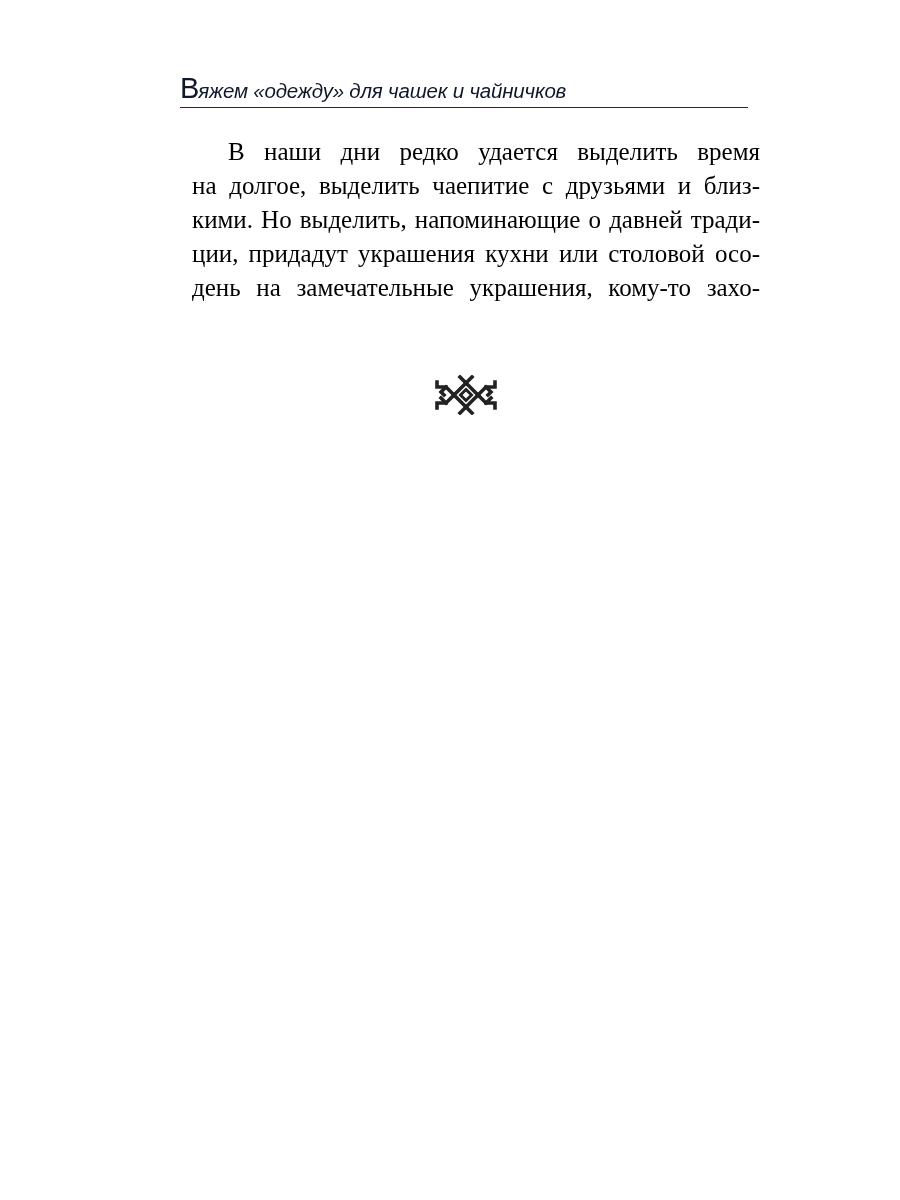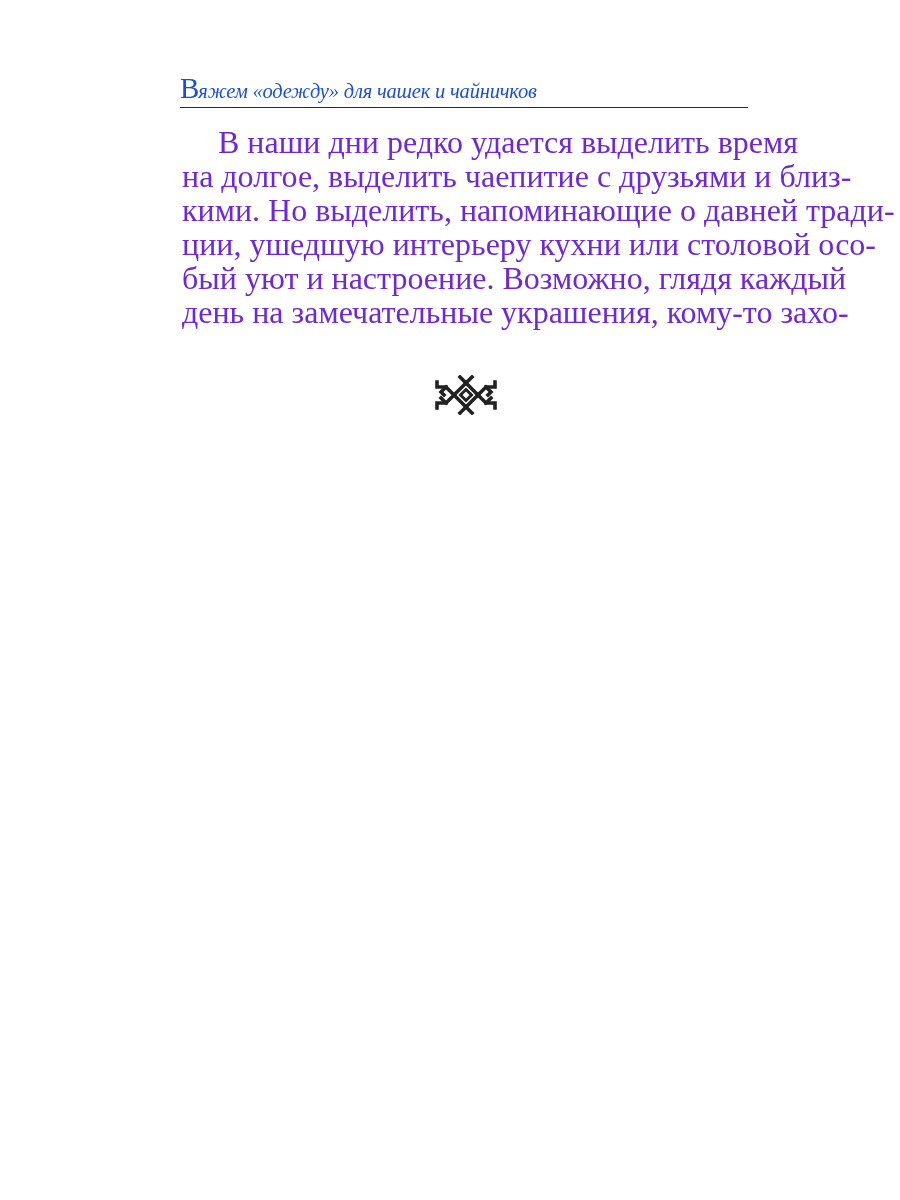--- a/index.html
+++ b/index.html
@@ -20,22 +20,22 @@
       top: 0;
       width: 568px;
       height: 1200px;
     }
     .running-head {
       position: absolute;
       left: 0;
       top: 74px;
       width: 568px;
       height: 34px;
-      font-family: Liberation Serif, serif;
-      color: #1d4ed8;
+      font-family: Liberation Sans, sans-serif;
+      color: #0f172a;
       white-space: nowrap;
       line-height: 1;
     }
     .running-head .initial {
       font-size: 29px;
       letter-spacing: -1px;
     }
     .running-head .rest {
       font-size: 20.5px;
       font-style: italic;
@@ -48,24 +48,24 @@
       width: 568px;
       height: 0;
       border-top: 1.6px solid #2a2a2a;
     }
     .body-text {
       position: absolute;
       left: 0;
       top: 123px;
       width: 568px;
       font-family: "Liberation Serif", serif;
-      font-size: 32px;
+      font-size: 25px;
       line-height: 34px;
-      color: #6d28d9;
-      margin: 2px;
+      color: #000000;
+      margin: 12px;
       text-align: justify;
     }
     .body-text .line {
       display: block;
       text-align: justify;
       text-align-last: justify;
       white-space: nowrap;
       height: 34px;
       overflow: visible;
     }
@@ -91,22 +91,21 @@
   <div class="running-head">
     <span class="initial">В</span><span class="rest">яжем «одежду» для чашек и чайничков</span>
   </div>
 
   <div class="rule"></div>
 
   <div class="body-text">
     <span class="line first">В наши дни редко удается выделить время</span>
     <span class="line">на долгое, выделить чаепитие с друзьями и близ-</span>
     <span class="line">кими. Но выделить, напоминающие о давней тради-</span>
-    <span class="line">ции, ушедшую интерьеру кухни или столовой осо-</span>
-    <span class="line">бый уют и настроение. Возможно, глядя каждый</span>
+    <span class="line">ции, придадут украшения кухни или столовой осо-</span>
     <span class="line">день на замечательные украшения, кому-то захо-</span>
   </div>
 
   <div class="ornament">
     <svg width="64" height="40" viewBox="0 0 64 40" xmlns="http://www.w3.org/2000/svg">
       <g fill="none" stroke="#222" stroke-width="3.6" stroke-linecap="square" stroke-linejoin="miter">
 
         <path d="M32 8 L44 20 L32 32 L20 20 Z"></path>
 
         <path d="M32 8 L26 2"></path>

